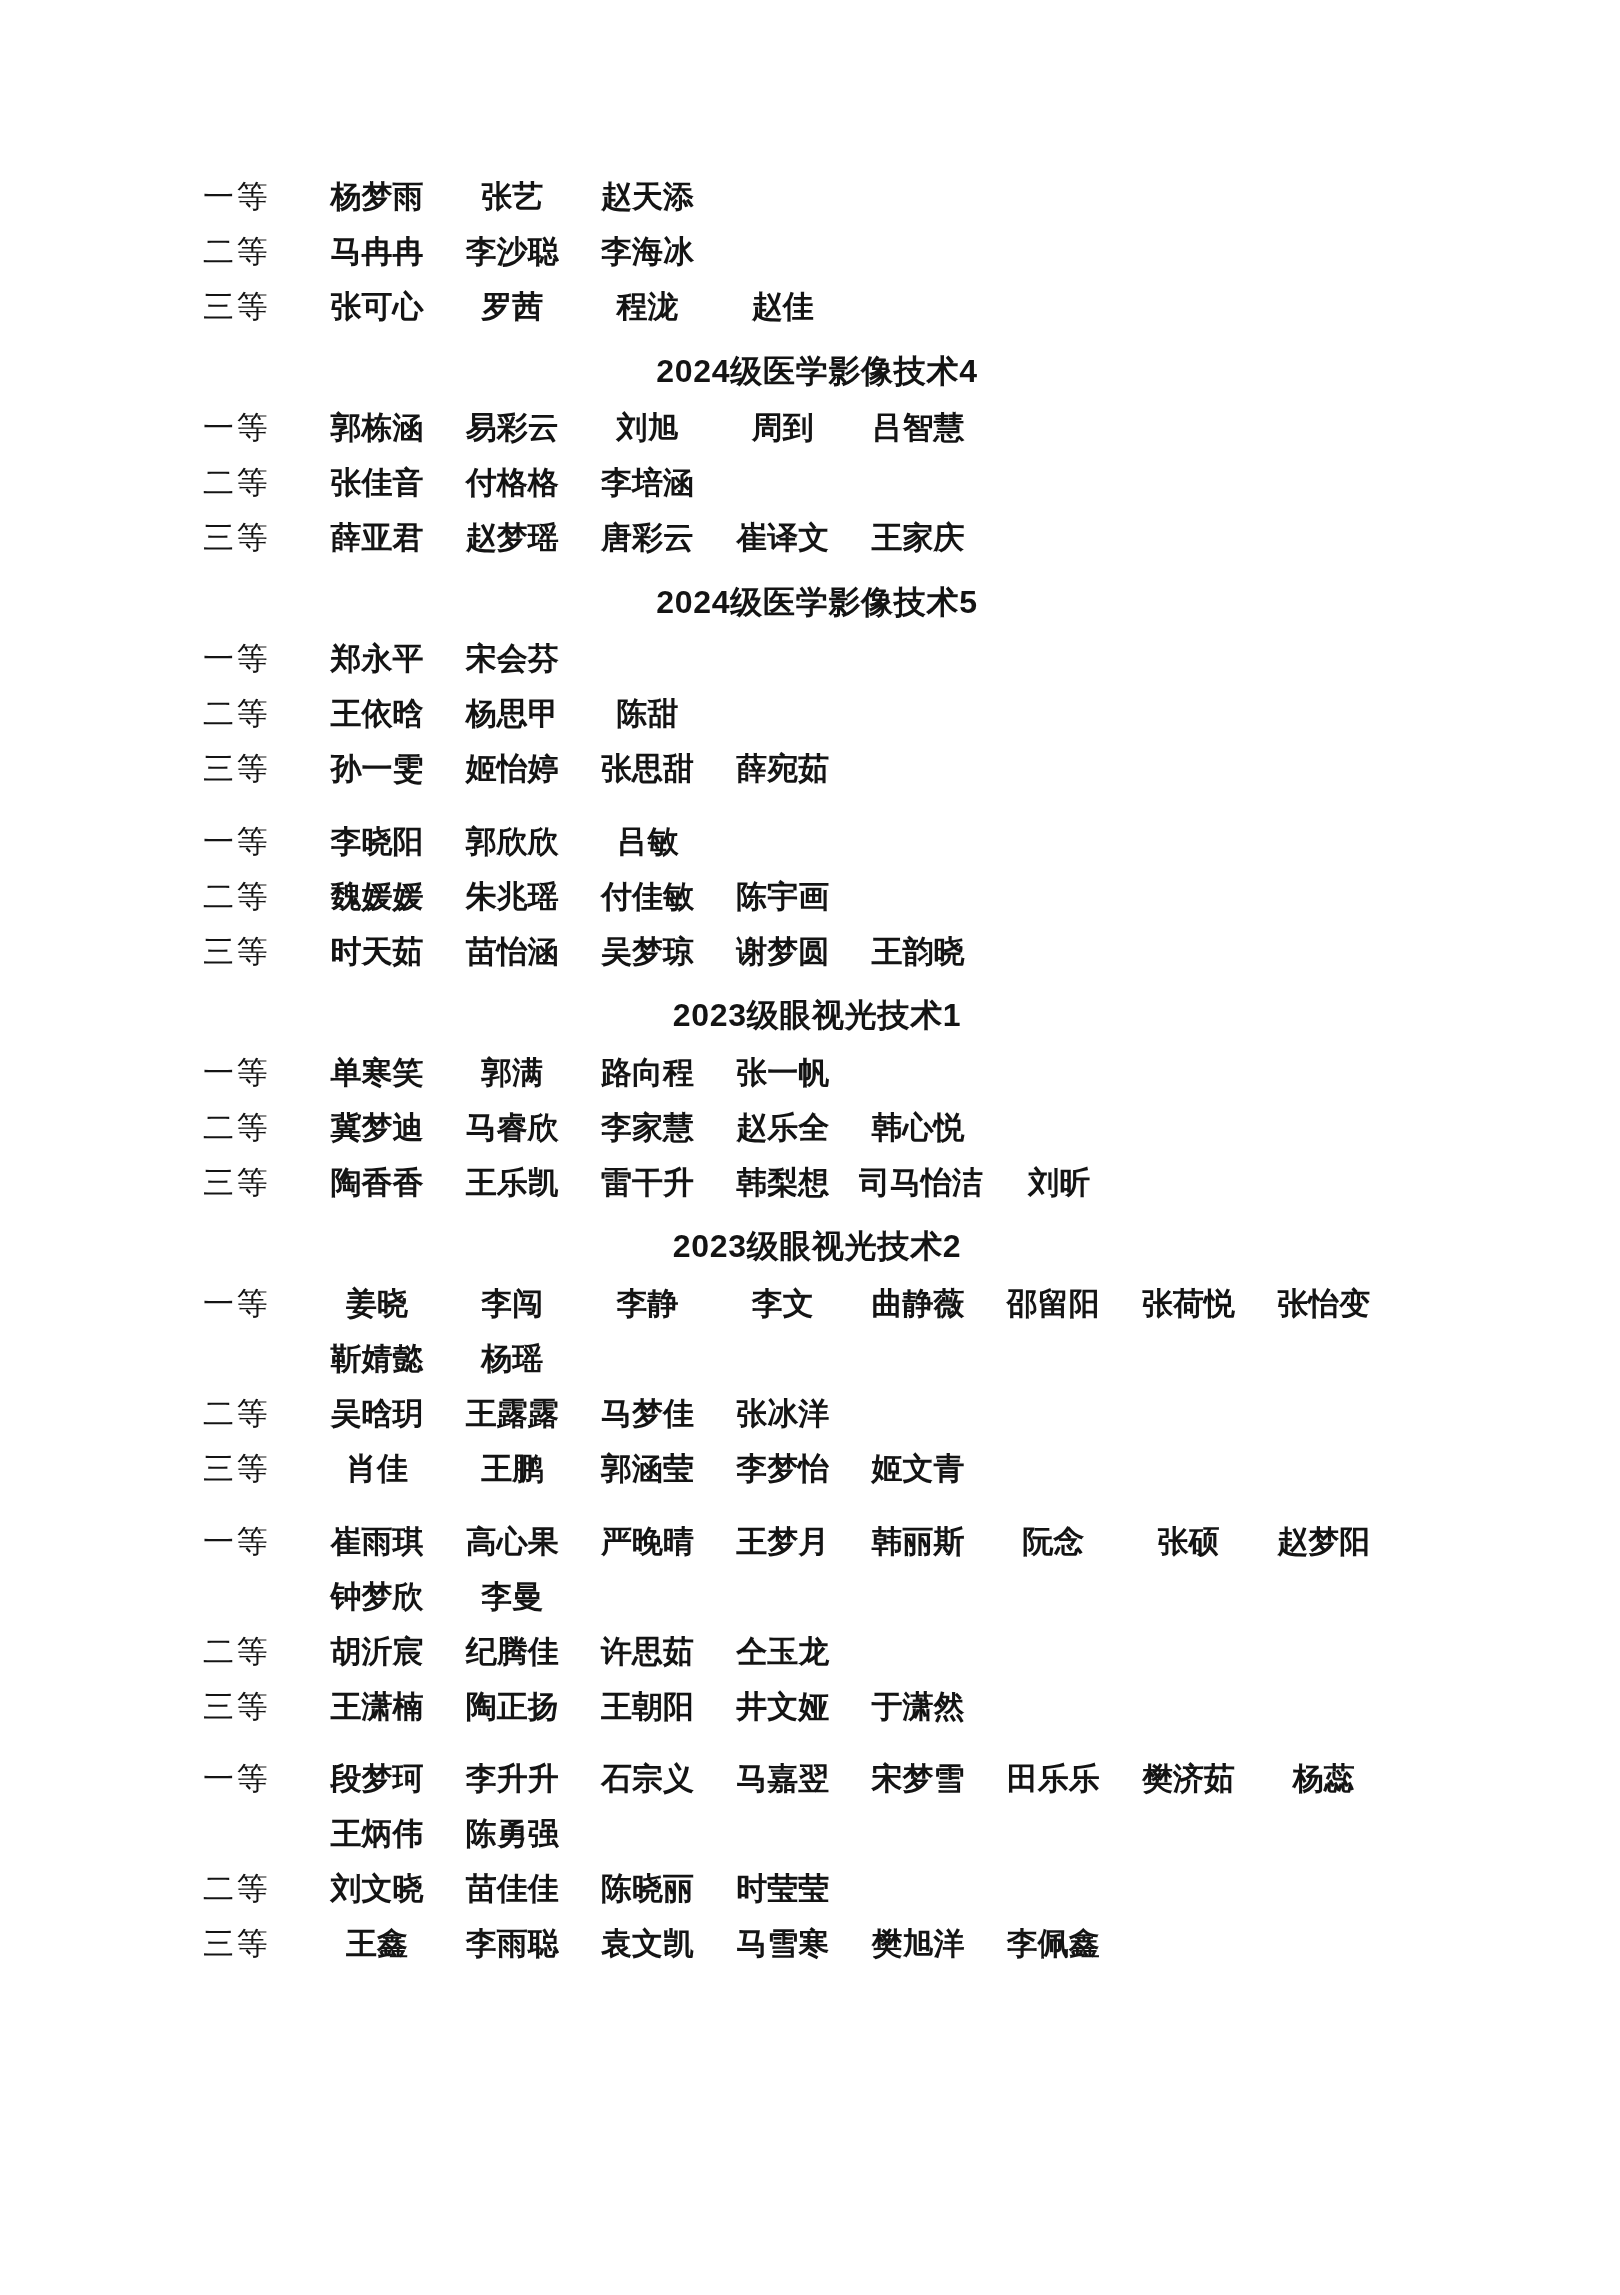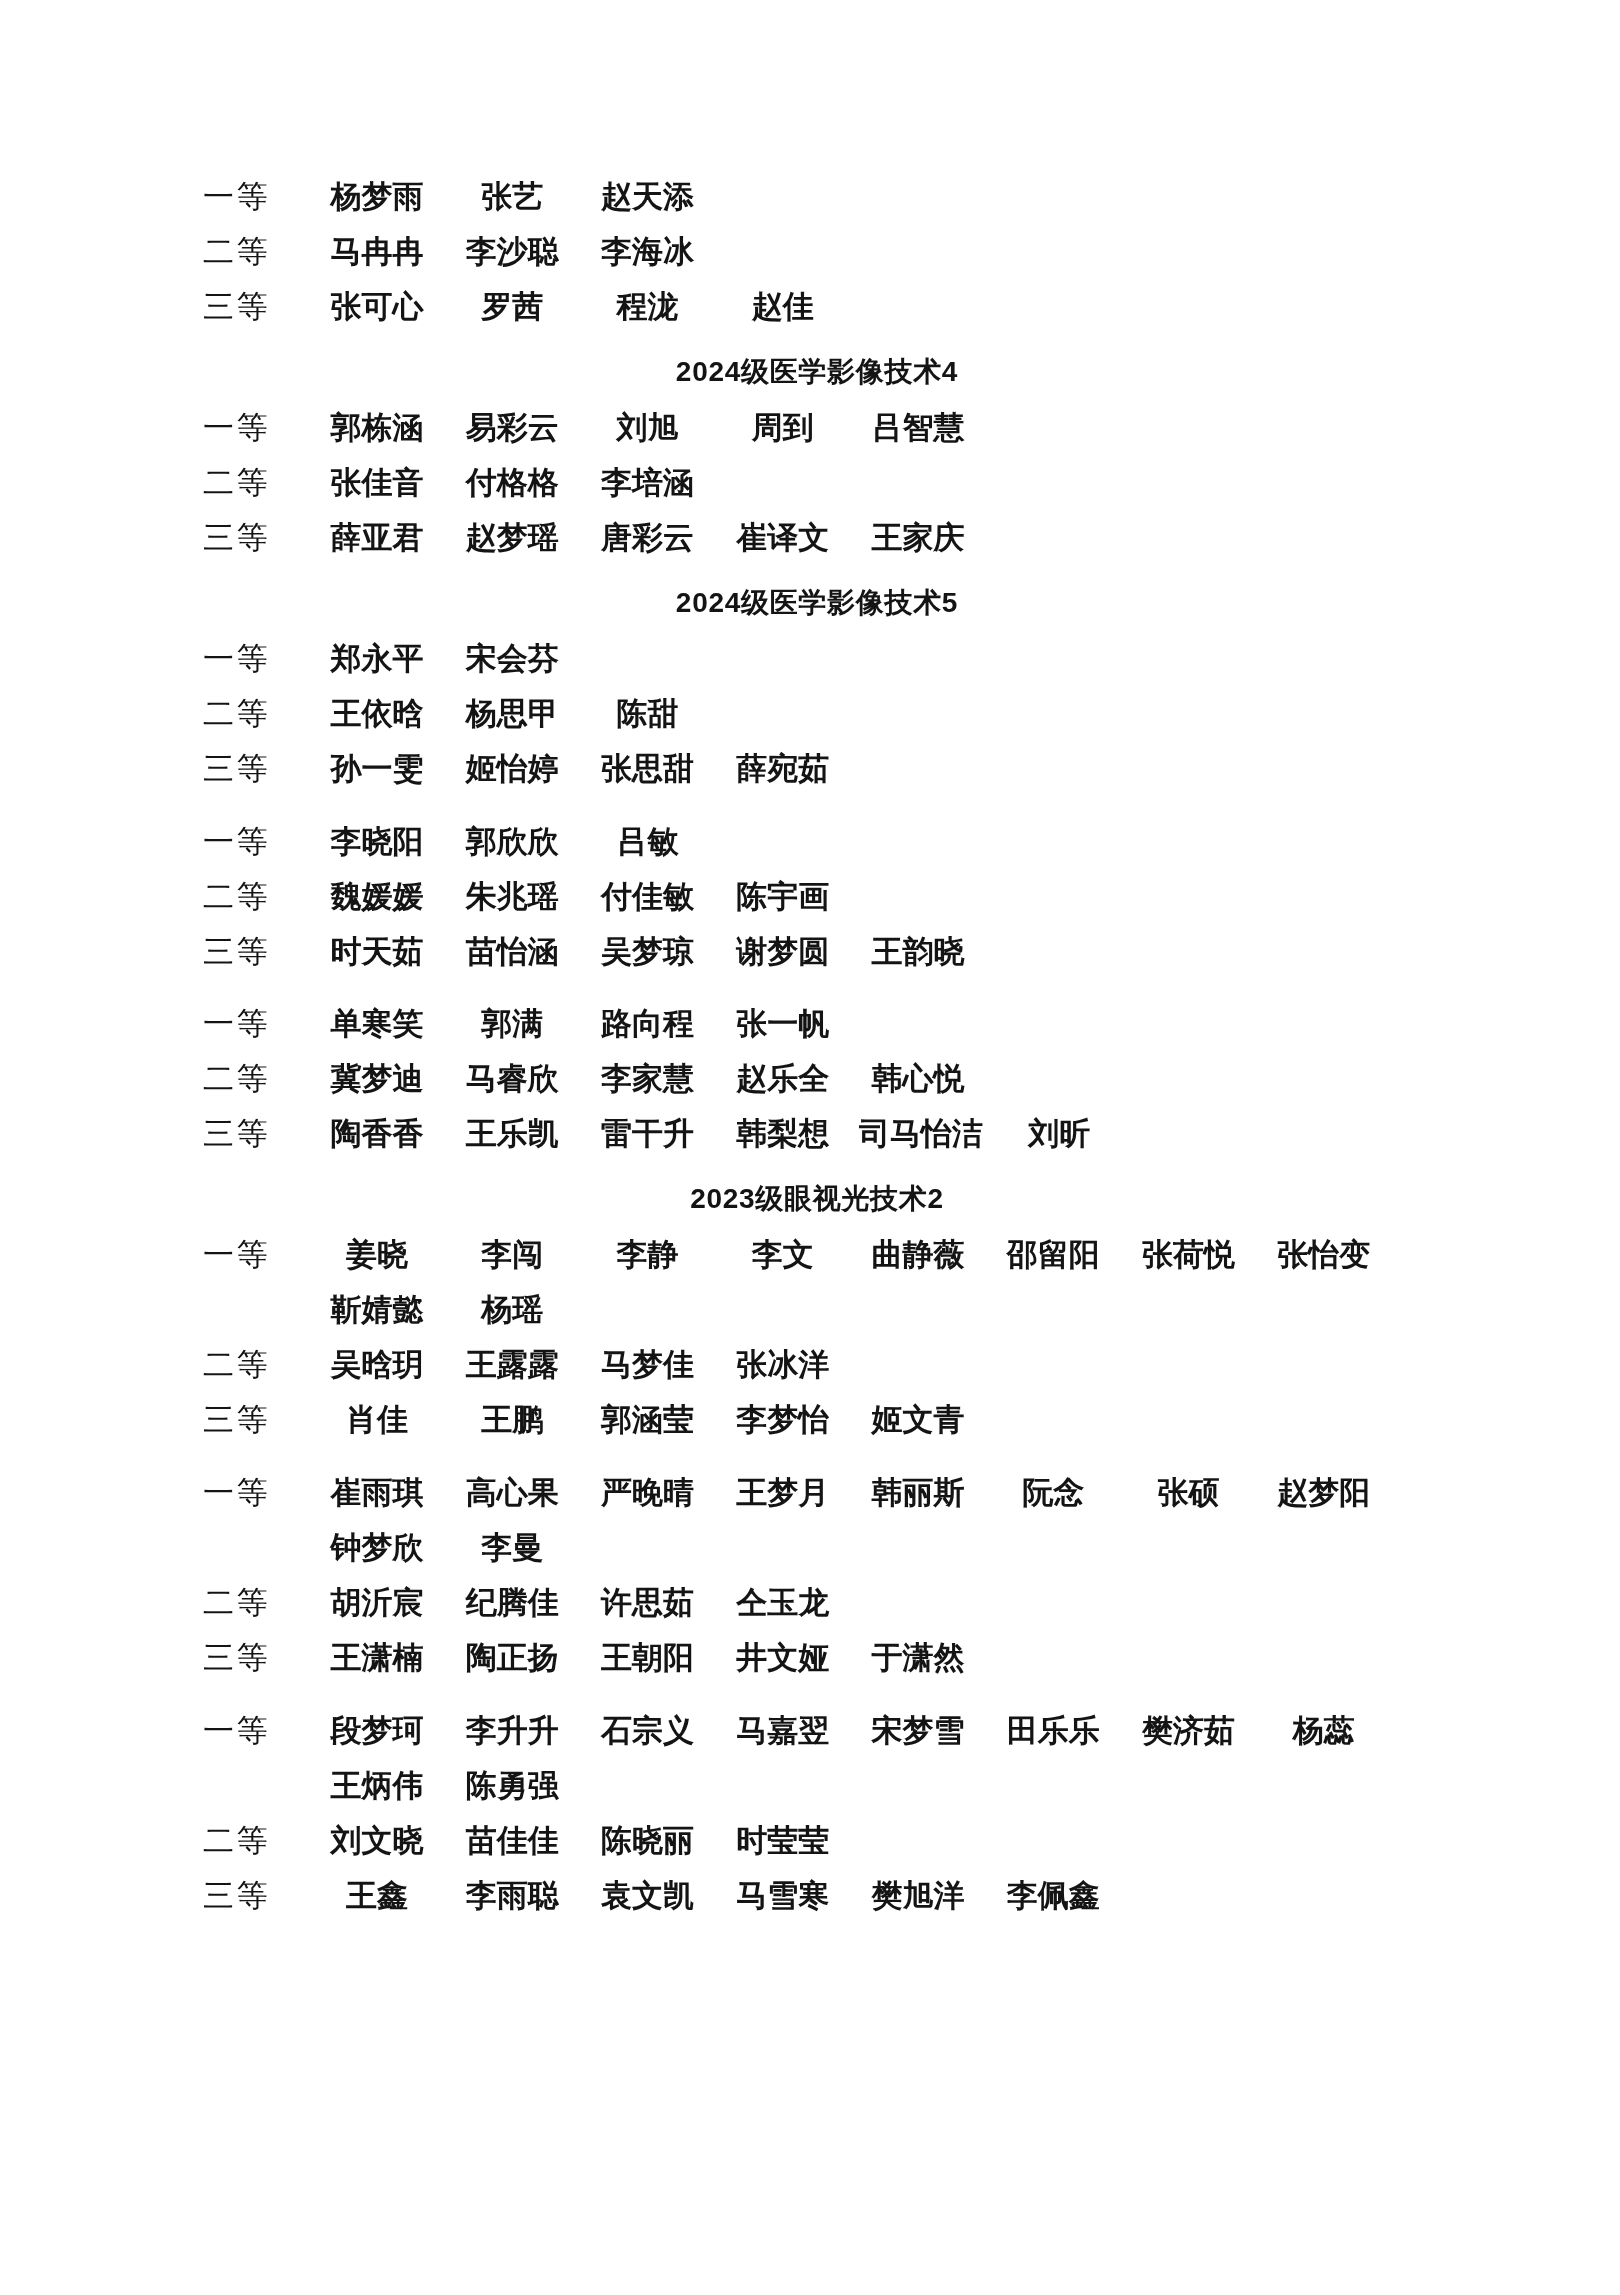--- a/index.html
+++ b/index.html
@@ -26,21 +26,21 @@
     margin-top: 17.6px;
   }
   .award-section:first-child {
     margin-top: 0;
   }
   .section-title {
     margin: 0 0 9.5px 0;
     text-align: center;
     font-family: "Liberation Sans", sans-serif;
     font-weight: 700;
-    font-size: 28px;
+    font-size: 32px;
     line-height: 39px;
     letter-spacing: 0.7px;
   }
   .rank-row {
     display: flex;
     align-items: flex-start;
   }
   .rank-label {
     flex: 0 0 115px;
     line-height: 55px;
@@ -226,20 +226,21 @@
 
   <span class="student-name">谢梦圆</span>
 
   <span class="student-name">王韵晓</span>
 </span>
   </div>
 </div>
   </section>
 
   <section class="award-section">
+    <h2 class="section-title">2023级眼视光技术1</h2>
     <div class="rows">
   <div class="rank-row">
     <span class="rank-label">一等</span>
     <span class="names">
   <span class="student-name">单寒笑</span>
 
   <span class="student-name">郭满</span>
 
   <span class="student-name">路向程</span>
 

